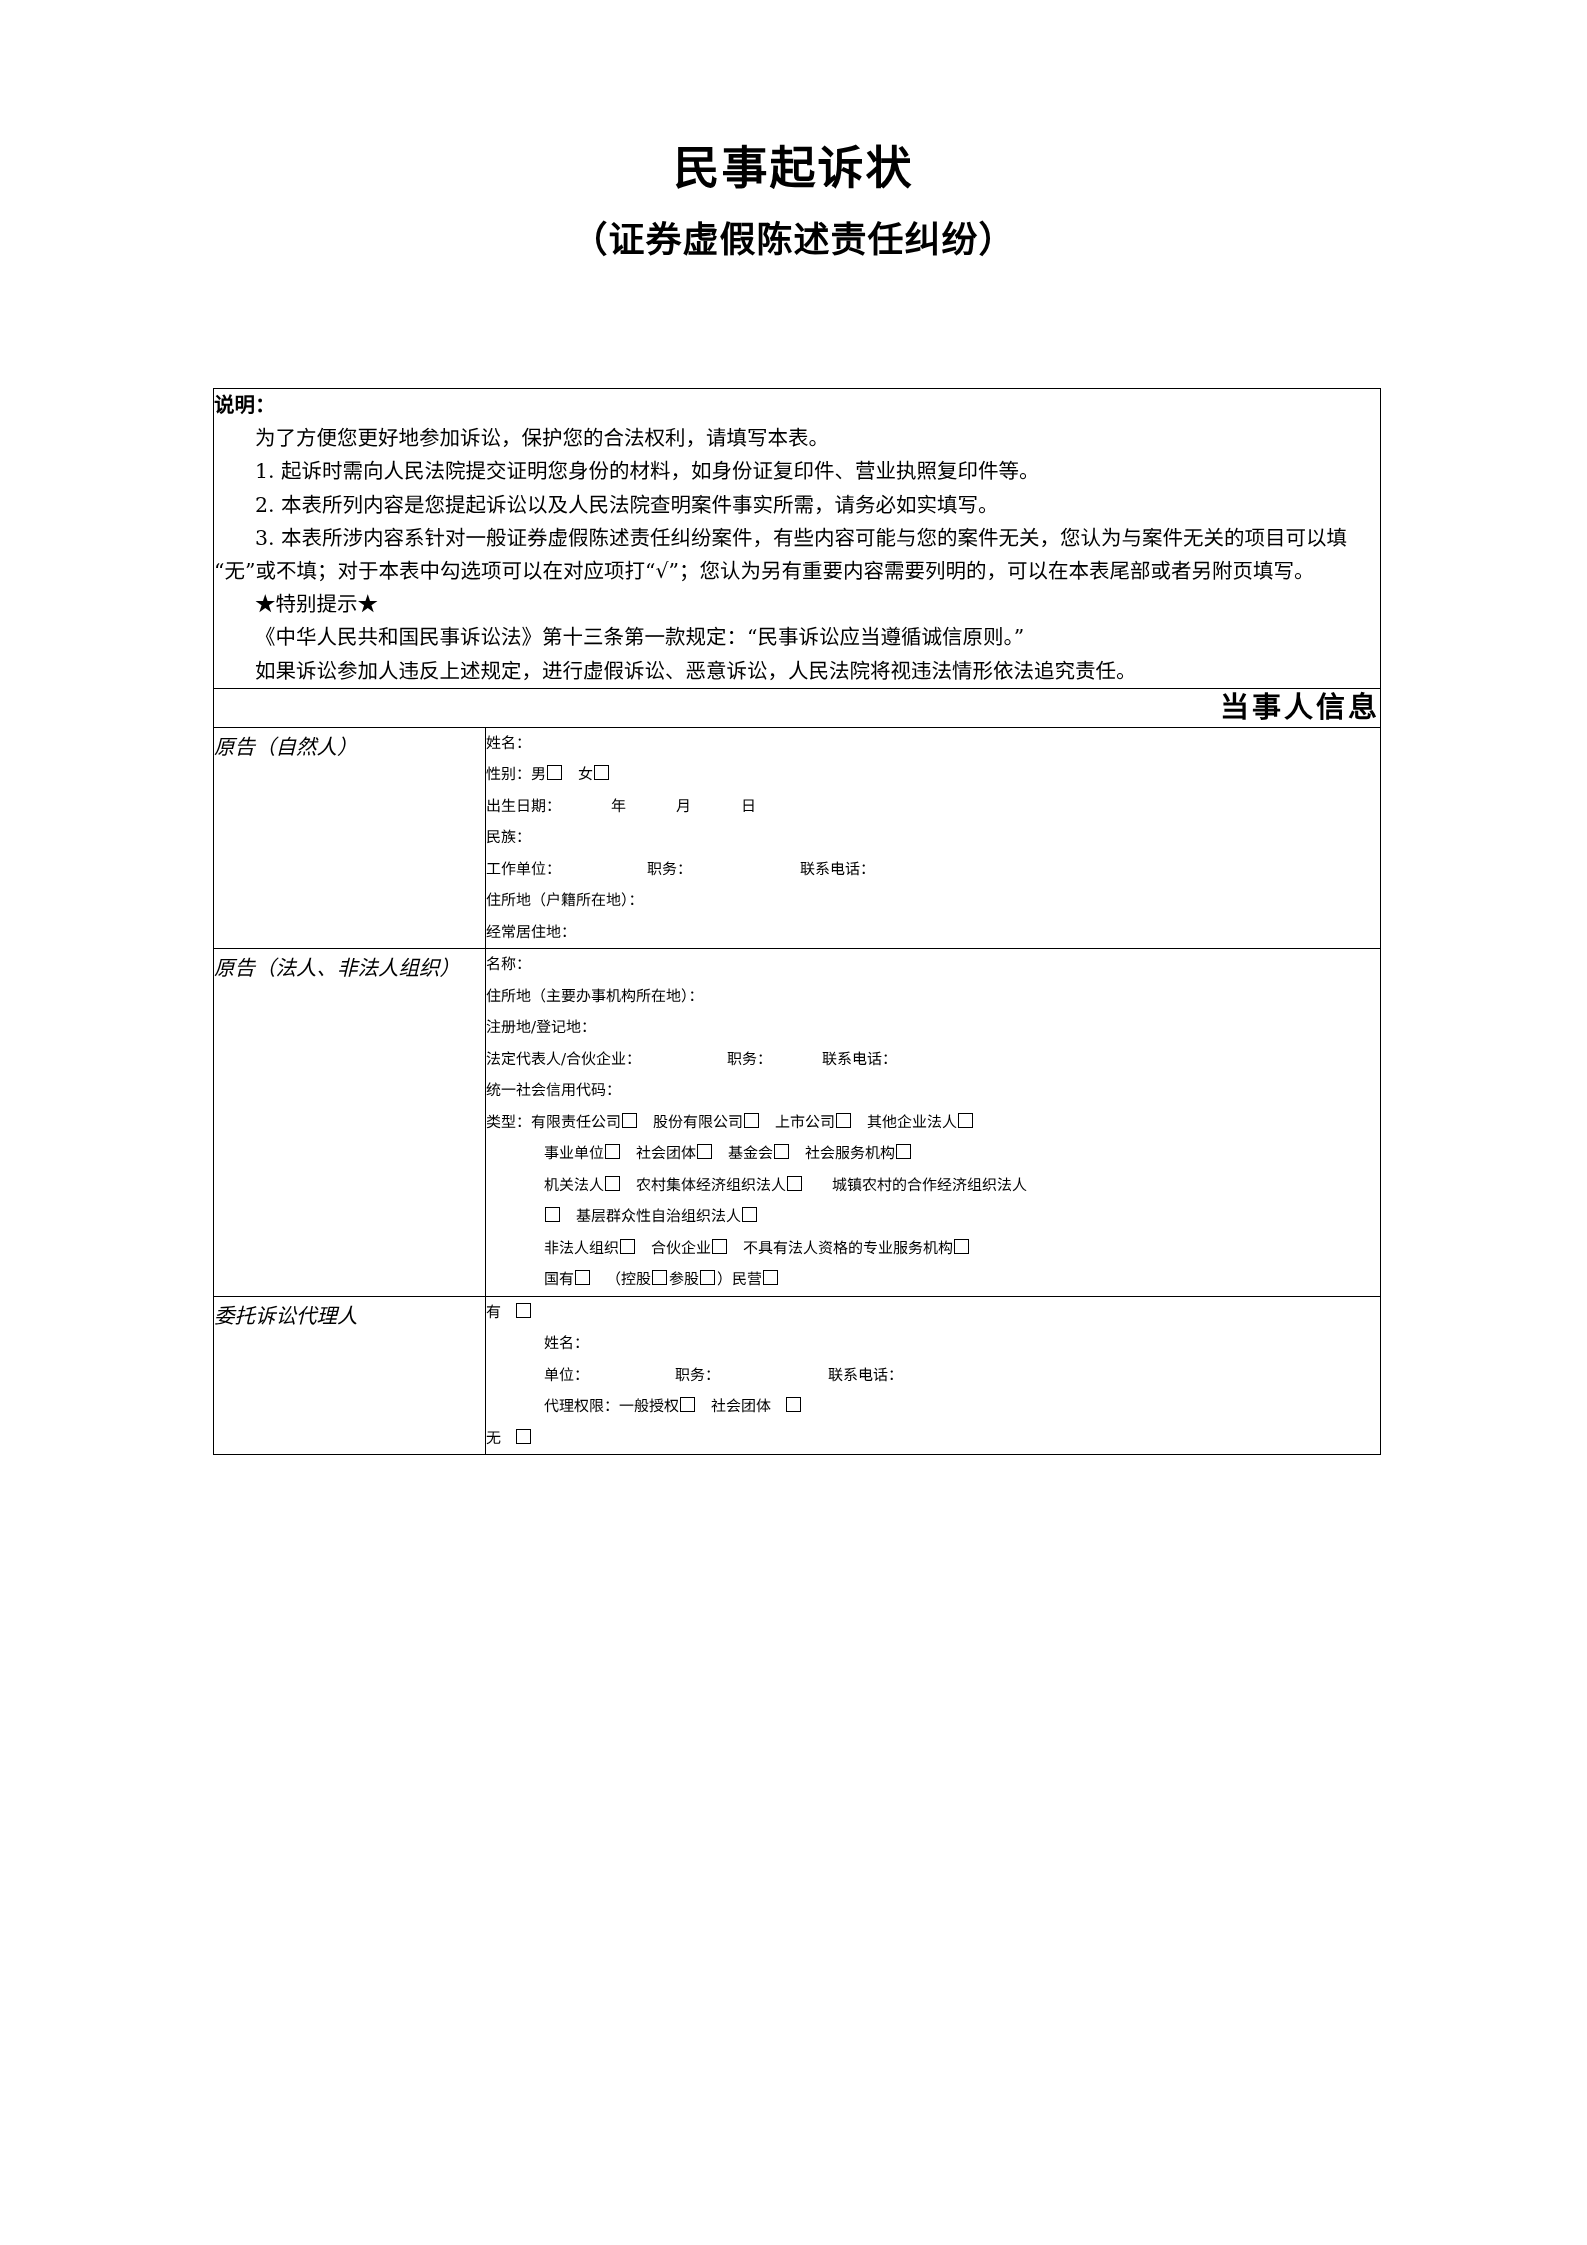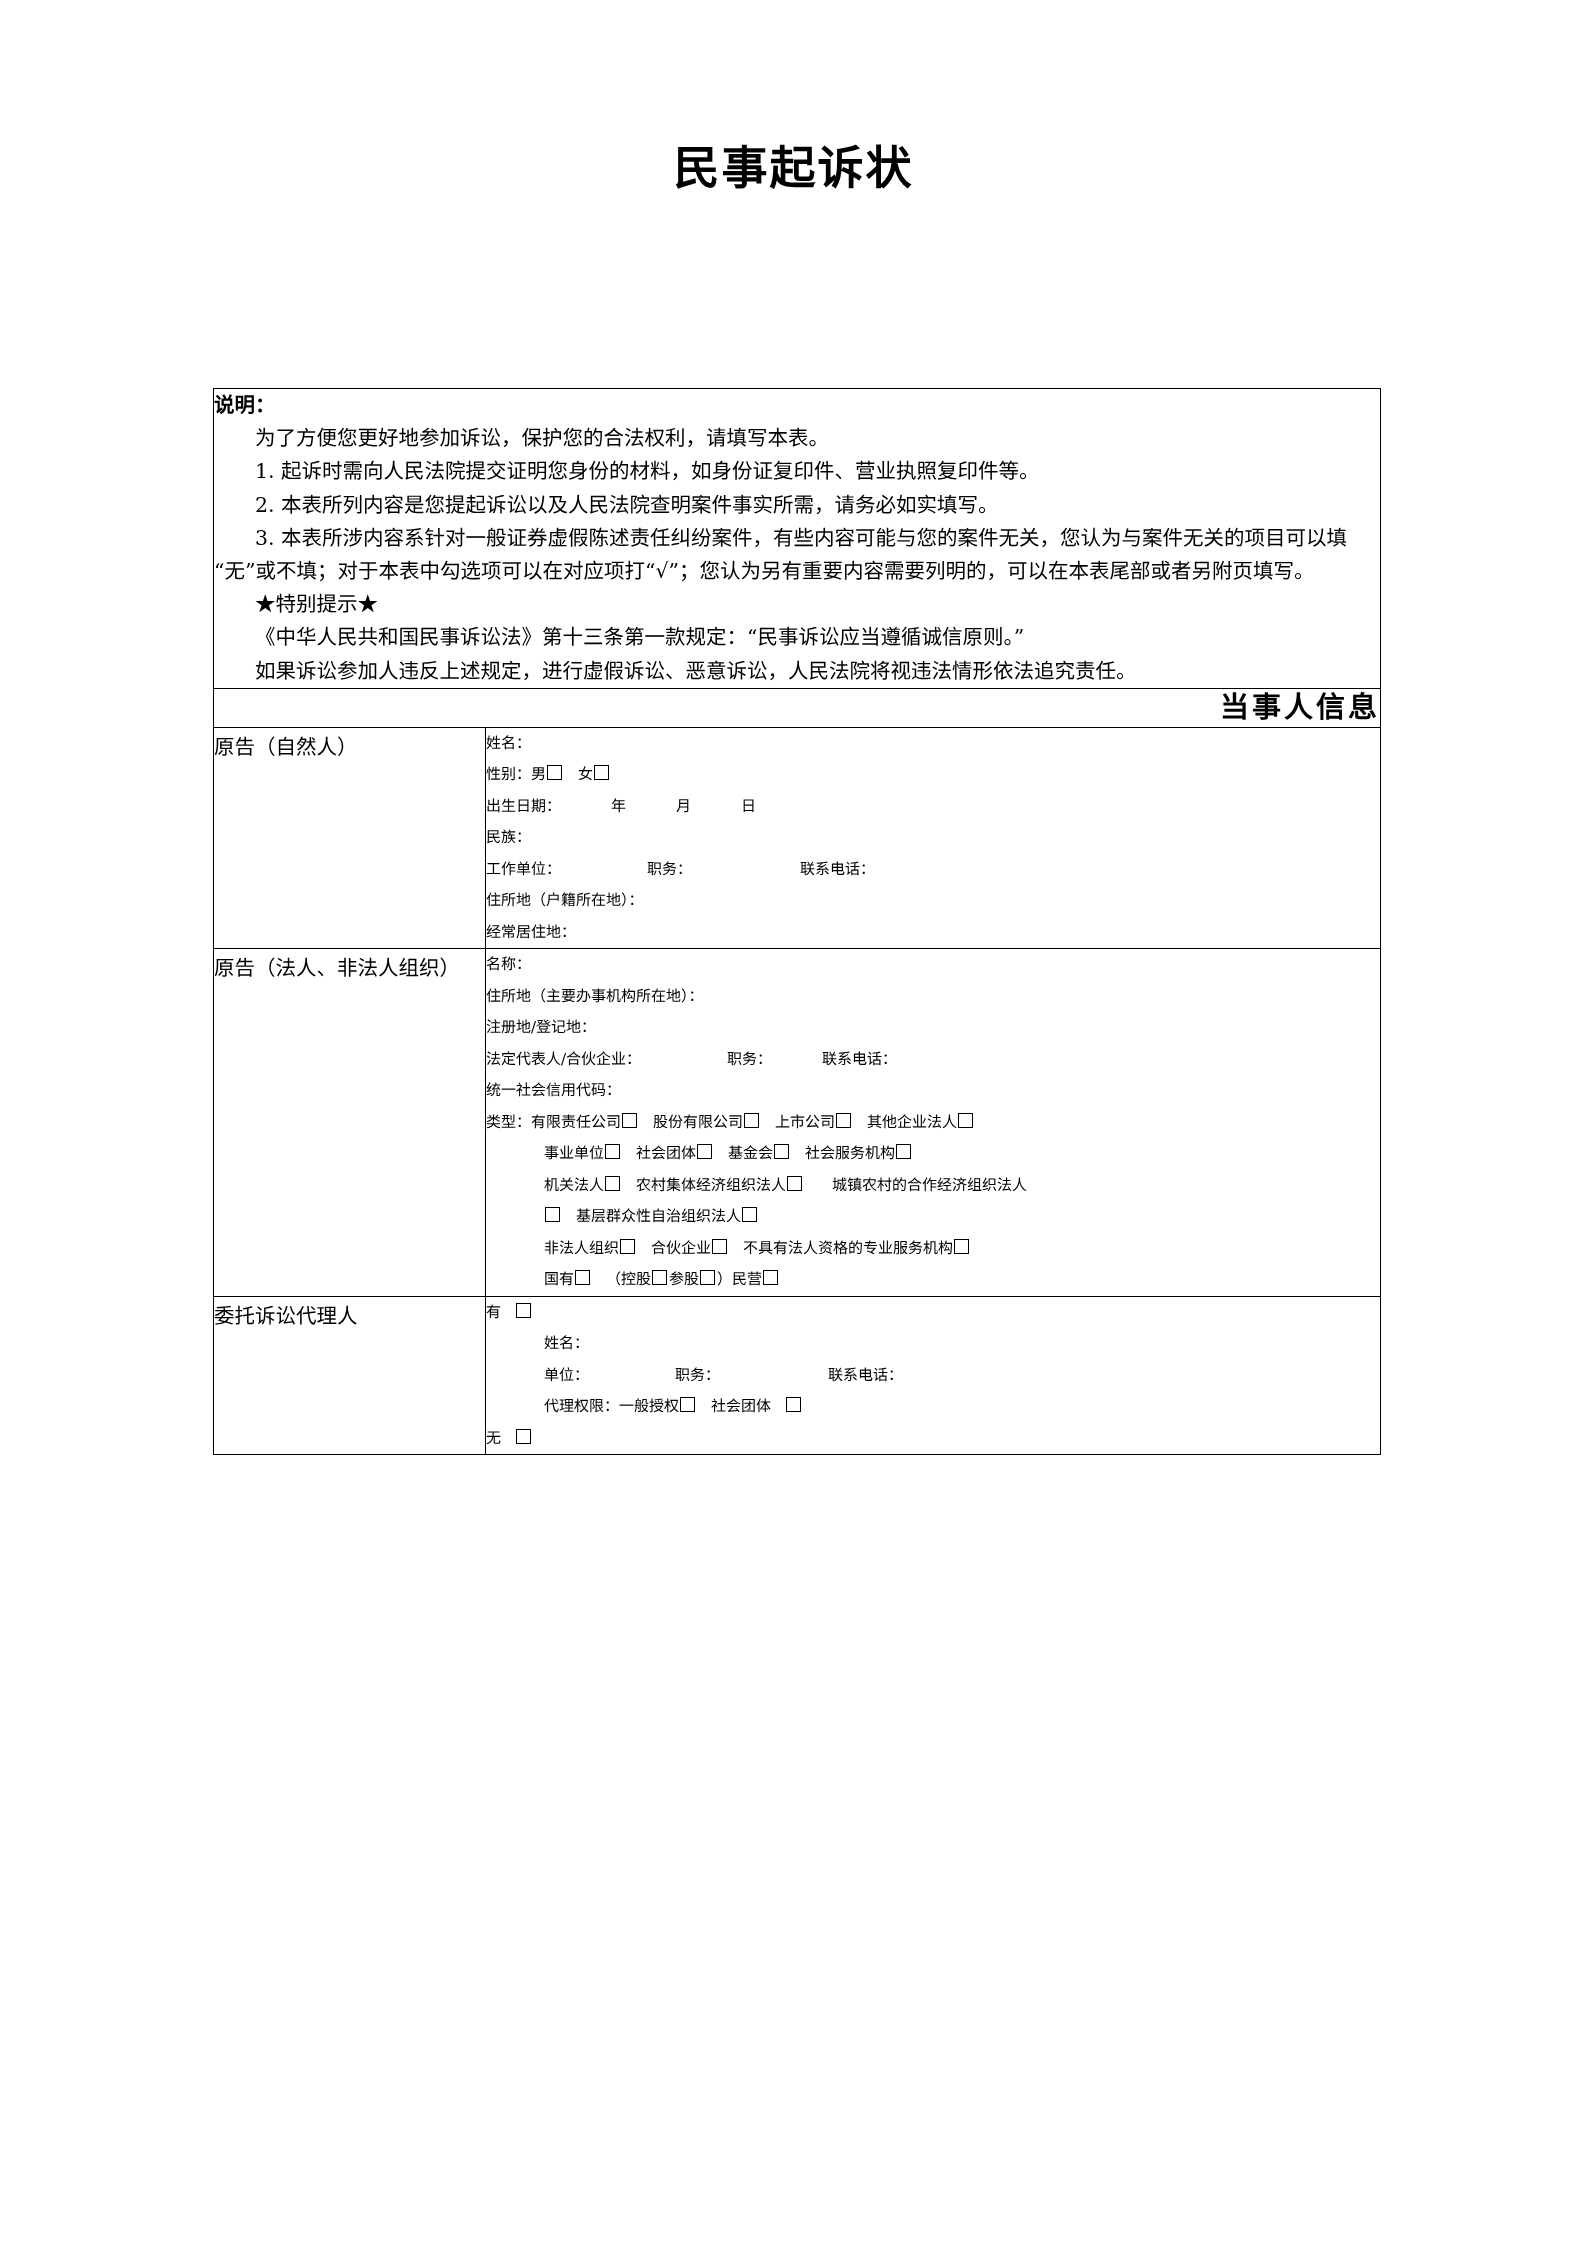--- a/index.html
+++ b/index.html
@@ -84,20 +84,21 @@
     letter-spacing: 3px;
     padding: 22px 0 22px 0;
     line-height: 1.3;
   }
 
   .label-cell {
     font-size: 20.5px;
     line-height: 1.9;
     padding: 10px 14px;
     vertical-align: middle;
+    font-style: italic;
   }
   .label-cell.multi {
     vertical-align: middle;
     line-height: 2.55;
   }
 
   .content-cell {
     font-size: 15px;
     line-height: 1.0;
     padding: 14px 0 14px 14px;
@@ -122,20 +123,21 @@
   .gap-md { display: inline-block; width: 50px; }
   .gap-lg { display: inline-block; width: 86px; }
   .gap-xl { display: inline-block; width: 108px; }
 </style>
 </head>
 <body>
 
 <div class="page">
 
   <h1 class="title-main">民事起诉状</h1>
+  <h2 class="title-sub">（证券虚假陈述责任纠纷）</h2>
 
   <table class="form-table">
     <colgroup>
       <col class="col-label">
       <col class="col-content">
     </colgroup>
     <tbody>
 
       <tr>
         <td colspan="2" class="note-cell">

